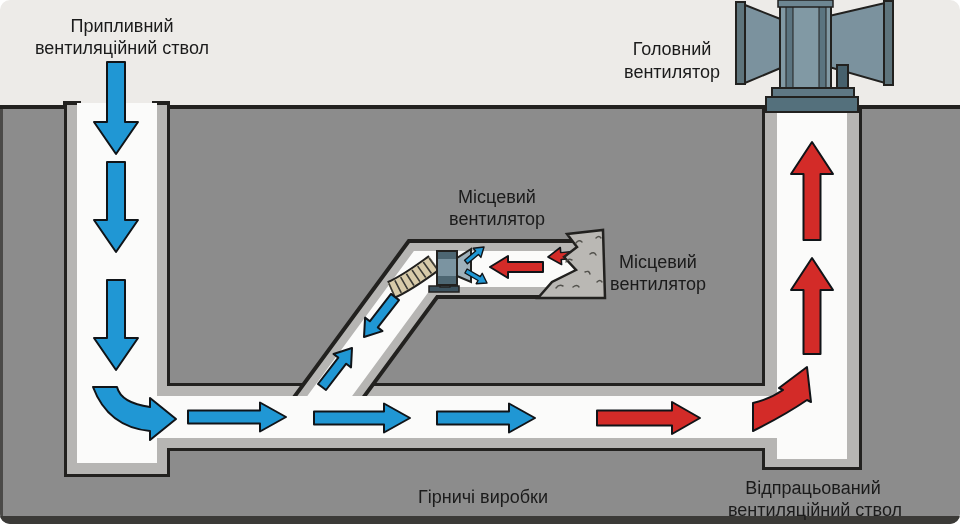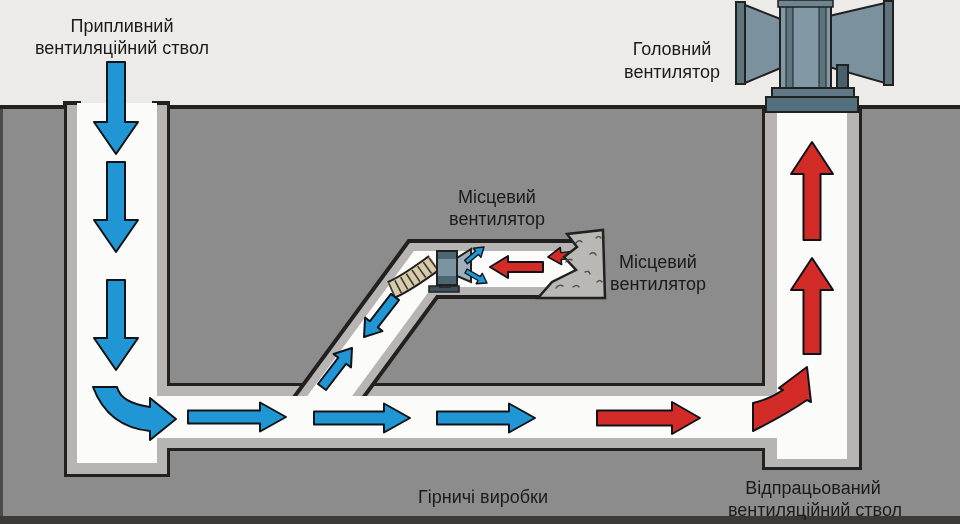--- a/index.html
+++ b/index.html
@@ -1,17 +1,17 @@
 <!DOCTYPE html>
 <html><head>
 <meta charset="utf-8">
 <style>
   html,body { margin:0; padding:0; background:#ffffff; }
   .stage { position:relative; width:960px; height:524px; overflow:hidden;
-           font-family:"Liberation Sans", sans-serif; }
+           font-family:"Liberation Sans", sans-serif;border-radius:10px; }
   svg { display:block; }
   text { font-family:"Liberation Sans", sans-serif; font-size:18px; fill:#1b1b1b; }
 </style>
 </head>
 <body>
 
 <div class="stage">
 <svg width="960" height="524" viewBox="0 0 960 524">
 
   <rect x="0" y="0" width="960" height="106" fill="#edebe8"></rect>

